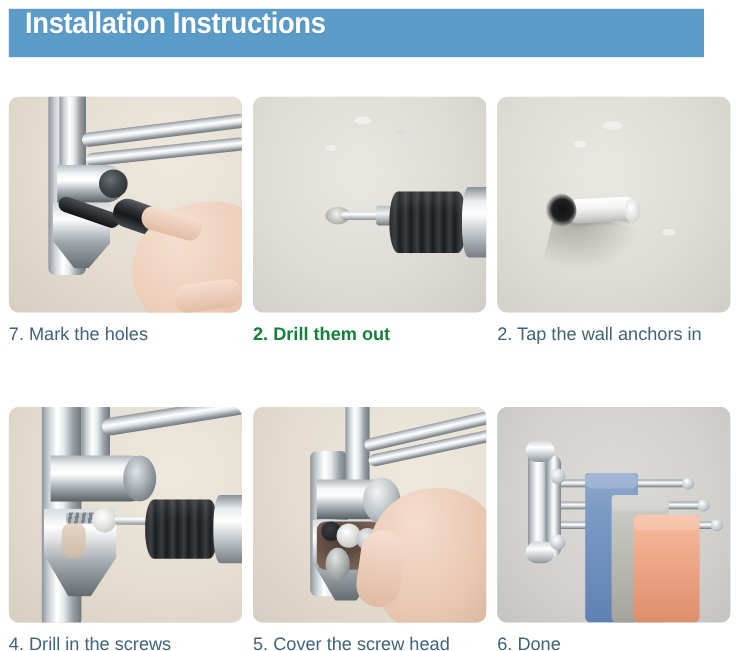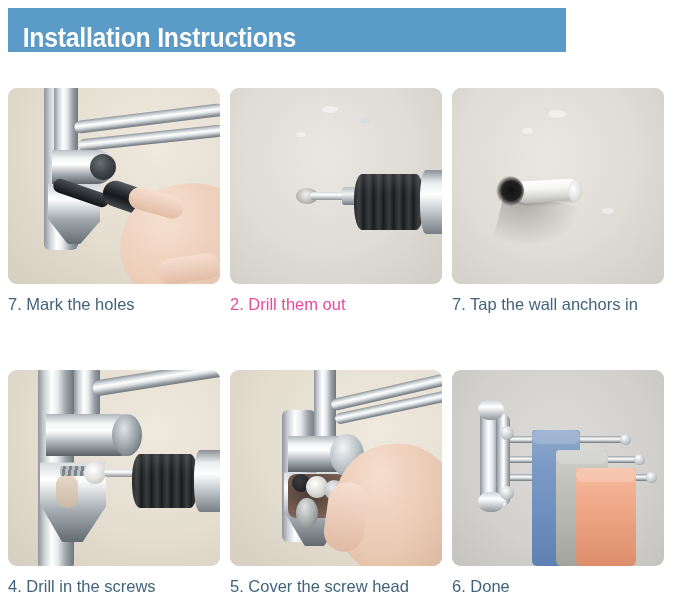--- a/index.html
+++ b/index.html
@@ -17,25 +17,25 @@
     width: 679px;
     height: 592px;
     background: #ffffff;
   }
 
   
   .header-bar {
     position: absolute;
     left: 8px;
     top: 8px;
-    width: 558px;
+    width: 632px;
     height: 44px;
     background: #5b9bc8;
     display: flex;
-    align-items: flex-end;
+    align-items: flex-start;
   }
   .header-title {
     color: #ffffff;
     font-family: "Liberation Sans", sans-serif;
     font-size: 27px;
     font-weight: bold;
     letter-spacing: -0.3px;
     padding-left: 16px;
     line-height: 1;
     text-shadow: 0 1px 1px rgba(0,0,0,0.10);
@@ -319,38 +319,38 @@
         <div class="p2-bit"></div>
         <div class="p2-collar"></div>
         <div class="p2-chuck"></div>
         <div class="p2-ring"></div>
         <div class="p2-dots">
           
           
         </div>
 
       </div>
-      <div class="caption" style="color: #ec4899;">
+      <div class="caption" style="color: #15803d; font-weight: bold;">
         <span>2. Drill them out</span>
       </div>
     </div>
 
     <div class="step-cell">
       <div class="photo">
         <div class="wall-grey"></div>
         <div class="speck" style="left:96px;top:22px;width:18px;height:8px;"></div>
         <div class="speck" style="left:70px;top:40px;width:11px;height:6px;"></div>
         <div class="speck" style="left:150px;top:120px;width:12px;height:6px;"></div>
         <div class="p3-shadow"></div>
         <div class="p3-anchor"></div>
         <div class="p3-anchor-end"></div>
         <div class="p3-hole"></div>
       </div>
       <div class="caption" style="color: rgb(65, 99, 123);">
-        <span>7. Tap the wall anchors in</span>
+        <span>2. Tap the wall anchors in</span>
       </div>
     </div>
 
     <div class="step-cell row2">
       <div class="photo">
         <div class="wall-beige"></div>
         <div class="p4-plate chrome-v"></div>
         <div class="p4-tube chrome-v"></div>
         <div class="p4-bar chrome-h"></div>
         <div class="p4-knob"></div>

